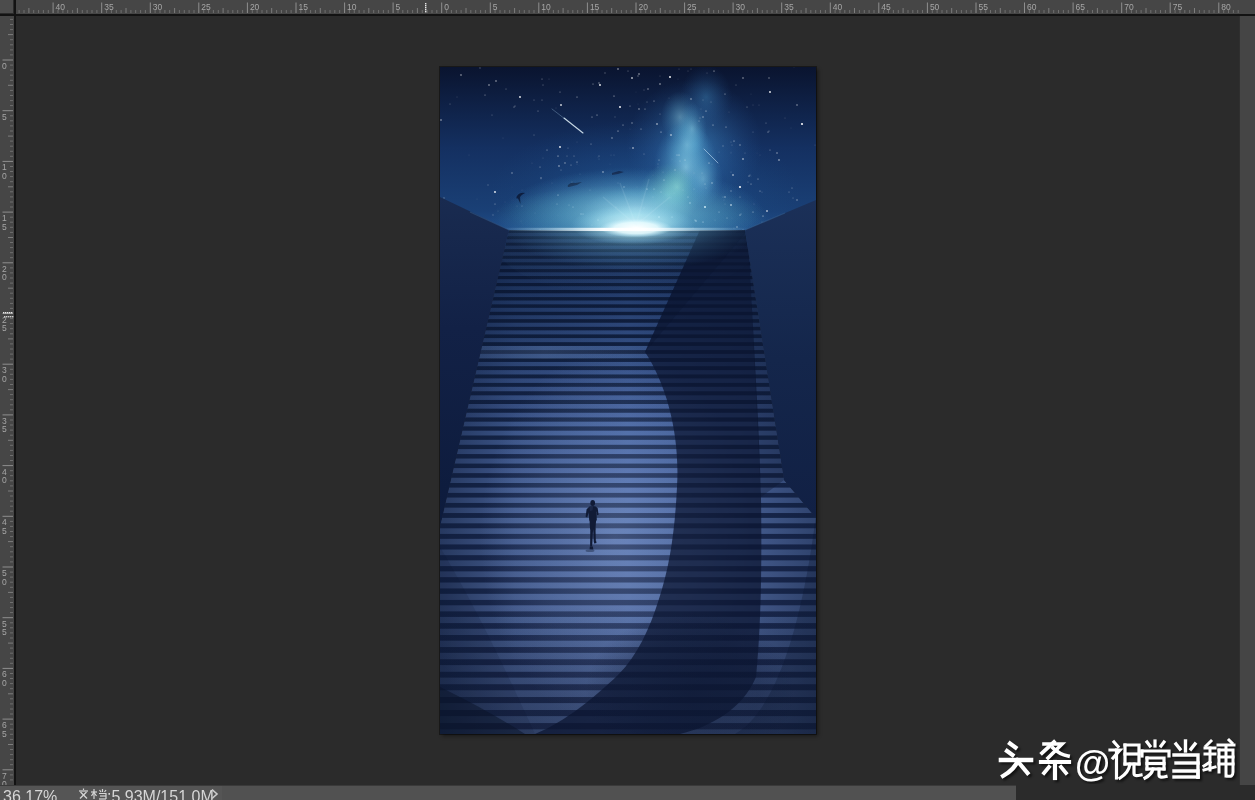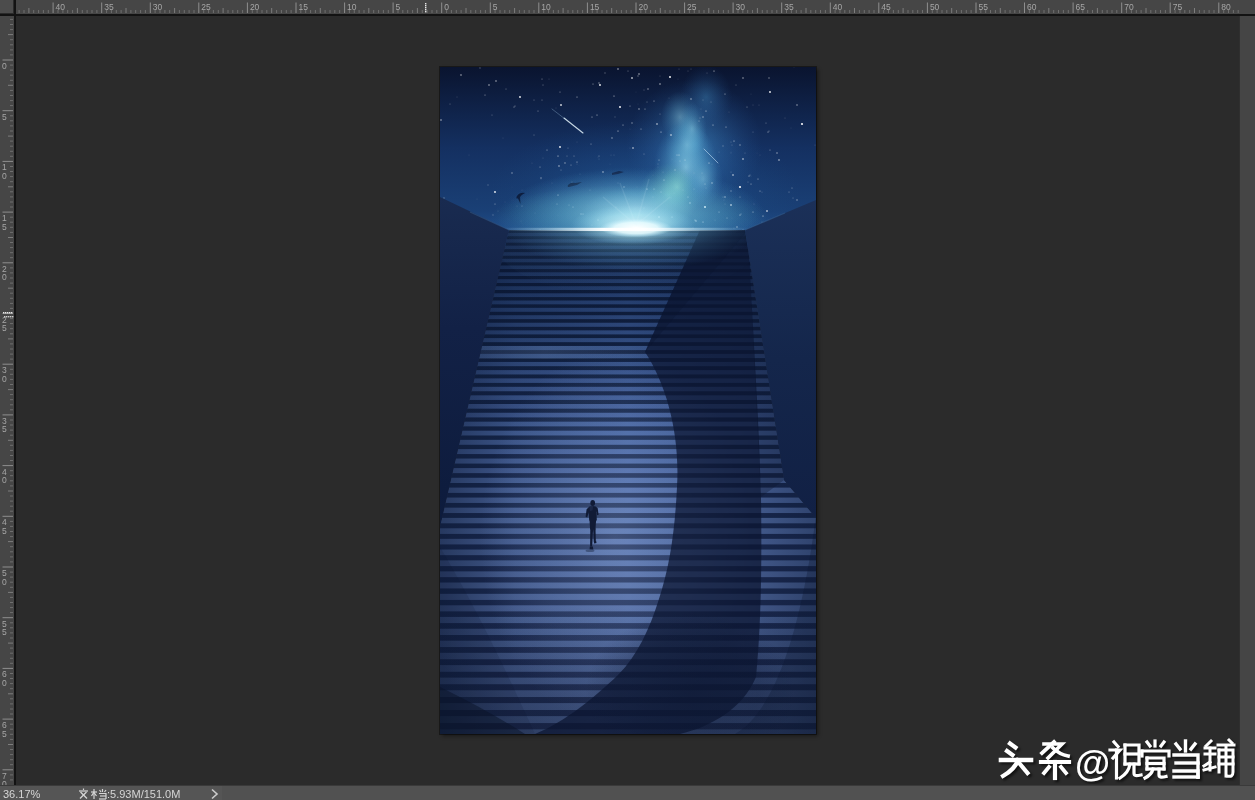--- a/index.html
+++ b/index.html
@@ -1,21 +1,21 @@
 <!DOCTYPE html>
 <html><head><meta charset="utf-8">
 <style>
 *{margin:0;padding:0;box-sizing:border-box}
 html,body{width:1255px;height:800px;background:#2b2b2b;overflow:hidden;font-family:"Liberation Sans",sans-serif;position:relative}
 #corner{position:absolute;left:0;top:0;width:14px;height:14px;background:#4c4c4c;border-right:1px solid #2a2a2a;border-bottom:1px solid #2a2a2a;z-index:5}
 #hrulline{position:absolute;left:0;top:14px;width:1255px;height:1.5px;background:#131313;z-index:4}
 #vrulline{position:absolute;left:14px;top:0;width:1.5px;height:785px;background:#131313;z-index:4}
 #rightstrip{position:absolute;left:1239px;top:15px;width:16px;height:770px;background:#454545;border-left:1px solid #2f2f2f}
 #artwrap{position:absolute;left:440px;top:67px;width:376px;height:667px;box-shadow:2px 2px 4px rgba(0,0,0,0.45);outline:1px solid rgba(0,0,0,0.4)}
-#statusbar{position:absolute;left:0;top:785px;width:1255px;height:15px;background:#515151;border-top:1px solid #3a3a3a;color:#d6d6d6;font-size:11px}
+#statusbar{position:absolute;left:0;top:785px;width:1016px;height:15px;background:#515151;border-top:1px solid #3a3a3a;color:#d6d6d6;font-size:16px}
 #statusbar .zoom{position:absolute;left:3px;top:1.5px}
 #statusbar .doc{position:absolute;left:107px;top:1.5px}
 #statusbar .lsec{position:absolute;left:0;top:0;width:222px;height:15px;background:#555555}
 #wm{position:absolute;left:996px;top:736px;width:250px;height:48px}
 </style></head>
 <body>
 <div id="rightstrip"></div>
 <div id="artwrap">
     <svg width="376" height="667" viewBox="0 0 376 667" style="position:absolute;left:0;top:0">
       <defs>

